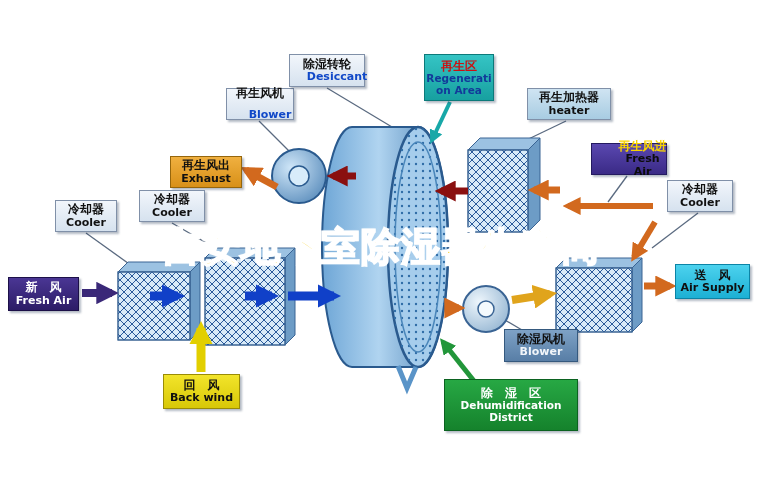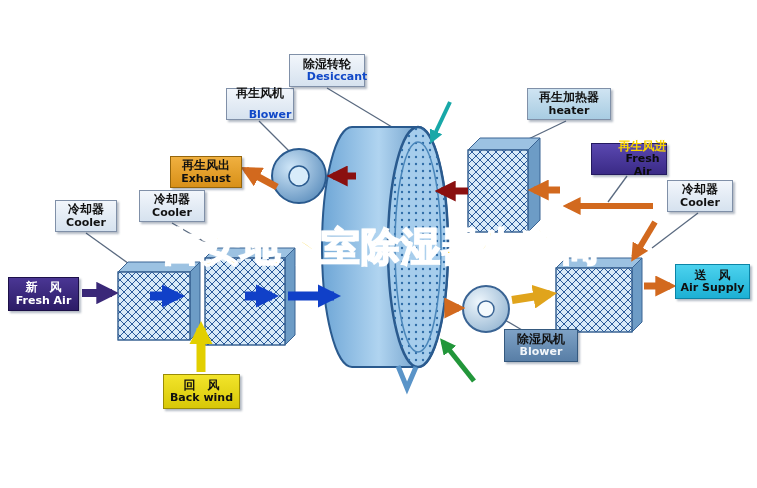--- a/index.html
+++ b/index.html
@@ -186,20 +186,24 @@
   <div class="lbl" id="lbl-regen-fan">
     <span class="zh">再生风机</span>
     <span class="en en-blue">Blower</span>
   </div>
 
   <div class="lbl" id="lbl-desiccant">
     <span class="zh">除湿转轮</span>
     <span class="en en-blue">Desiccant</span>
   </div>
 
+  <div class="lbl" id="lbl-regen-area">
+    <span class="zh">再生区</span>
+    <span class="en">Regenerati on Area</span>
+  </div>
 
   <div class="lbl" id="lbl-heater">
     <span class="zh">再生加热器</span>
     <span class="en">heater</span>
   </div>
 
   <div class="lbl" id="lbl-exhaust">
     <span class="zh">再生风出</span>
     <span class="en">Exhaust</span>
   </div>
@@ -237,16 +241,20 @@
   <div class="lbl" id="lbl-air-supply">
     <span class="zh">送　风</span>
     <span class="en">Air Supply</span>
   </div>
 
   <div class="lbl" id="lbl-dehumid-fan">
     <span class="zh">除湿风机</span>
     <span class="en">Blower</span>
   </div>
 
+  <div class="lbl" id="lbl-dehumid-district">
+    <span class="zh">除　湿　区</span>
+    <span class="en">Dehumidification District</span>
+  </div>
 
   <div class="watermark">吉安地下室除湿器生产商</div>
 
 </div>
 
 </body></html>

